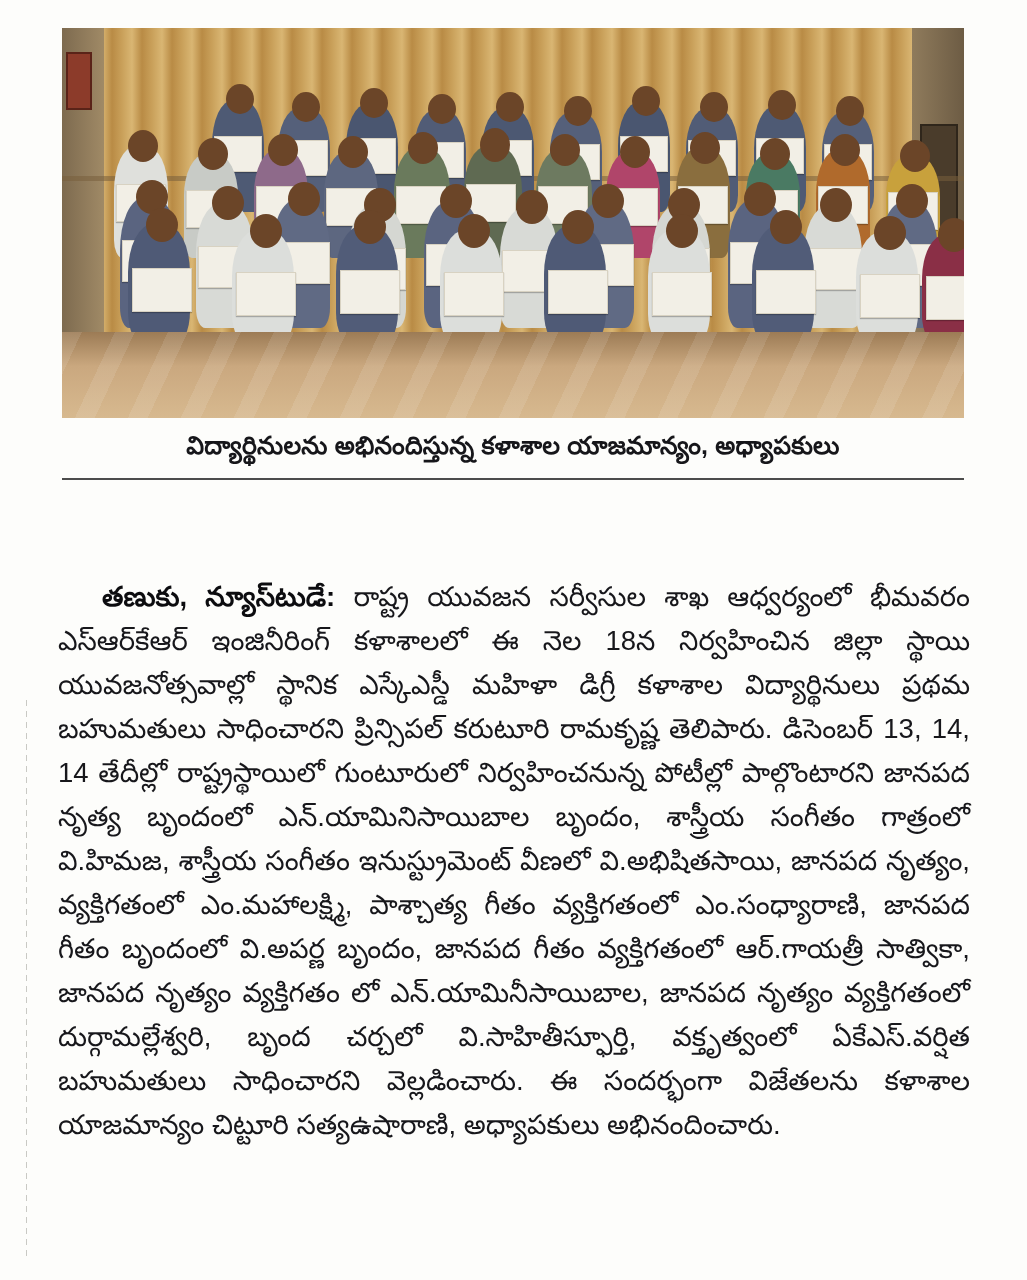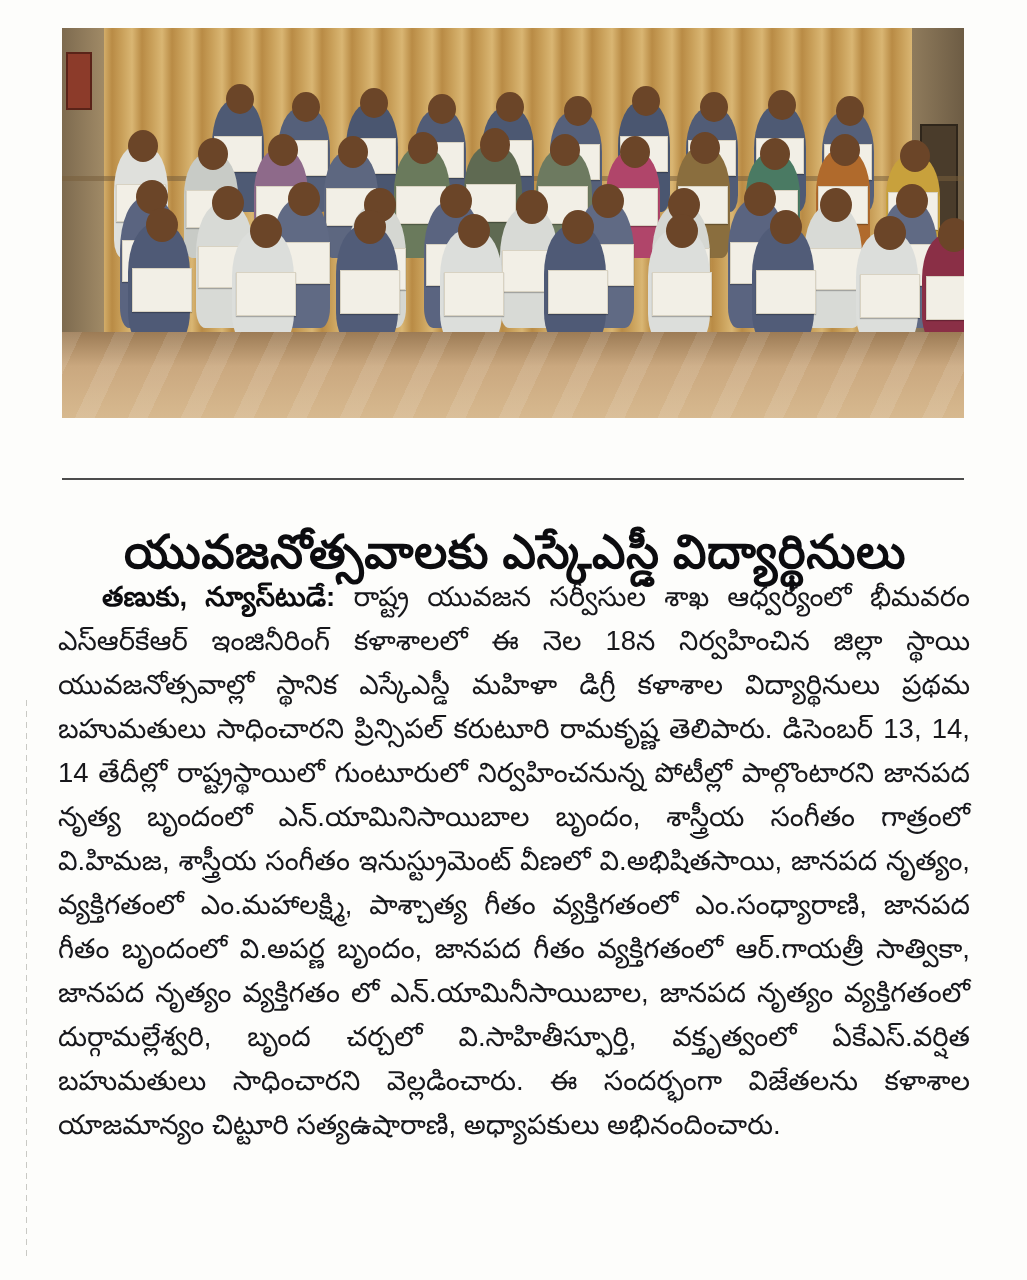--- a/index.html
+++ b/index.html
@@ -362,22 +362,22 @@
         <div class="person" style="left:860px;top:206px;width:60px;height:112px;background:#8a2f46;border-radius:40% 40% 28% 28%;"></div>
         <div class="head" style="left:876px;top:190px;width:32px;height:34px;"></div>
         <div class="cert" style="left:864px;top:248px;width:56px;height:42px;"></div>
       </div>
 
       <div class="stage-floor"></div>
       <div class="floor-shine"></div>
     </div>
   </div>
 
+  <div class="caption">విద్యార్థినులను అభినందిస్తున్న కళాశాల యాజమాన్యం, అధ్యాపకులు</div>
 
   <div class="rule"></div>
 
-  <h1 class="headline">యువజనోత్సవాలకు ఎస్కేఎస్డీ విద్యార్థినులు</h1>
 
   <div class="article">
     <p><span class="dateline">తణుకు, న్యూస్‌టుడే:</span><span> రాష్ట్ర యువజన సర్వీసుల శాఖ ఆధ్వర్యంలో భీమవరం ఎస్‌ఆర్‌కేఆర్ ఇంజినీరింగ్ కళాశాలలో ఈ నెల 18న నిర్వహించిన జిల్లా స్థాయి యువజనోత్సవాల్లో స్థానిక ఎస్కేఎస్డీ మహిళా డిగ్రీ కళాశాల విద్యార్థినులు ప్రథమ బహుమతులు సాధించారని ప్రిన్సిపల్ కరుటూరి రామకృష్ణ తెలిపారు. డిసెంబర్ 13, 14, 14 తేదీల్లో రాష్ట్రస్థాయిలో గుంటూరులో నిర్వహించనున్న పోటీల్లో పాల్గొంటారని జానపద నృత్య బృందంలో ఎన్.యామినిసాయిబాల బృందం, శాస్త్రీయ సంగీతం గాత్రంలో వి.హిమజ, శాస్త్రీయ సంగీతం ఇనుస్ట్రుమెంట్ వీణలో వి.అభిషితసాయి, జానపద నృత్యం, వ్యక్తిగతంలో ఎం.మహాలక్ష్మి, పాశ్చాత్య గీతం వ్యక్తిగతంలో ఎం.సంధ్యారాణి, జానపద గీతం బృందంలో వి.అపర్ణ బృందం, జానపద గీతం వ్యక్తిగతంలో ఆర్.గాయత్రీ సాత్వికా, జానపద నృత్యం వ్యక్తిగతం లో ఎన్.యామినీసాయిబాల, జానపద నృత్యం వ్యక్తిగతంలో దుర్గామల్లేశ్వరి, బృంద చర్చలో వి.సాహితీస్ఫూర్తి, వక్తృత్వంలో ఏకేఎస్.వర్షిత బహుమతులు సాధించారని వెల్లడించారు. ఈ సందర్భంగా విజేతలను కళాశాల యాజమాన్యం చిట్టూరి సత్యఉషారాణి, అధ్యాపకులు అభినందించారు.</span></p>
   </div>
 
 </div>
 
 </body></html>

